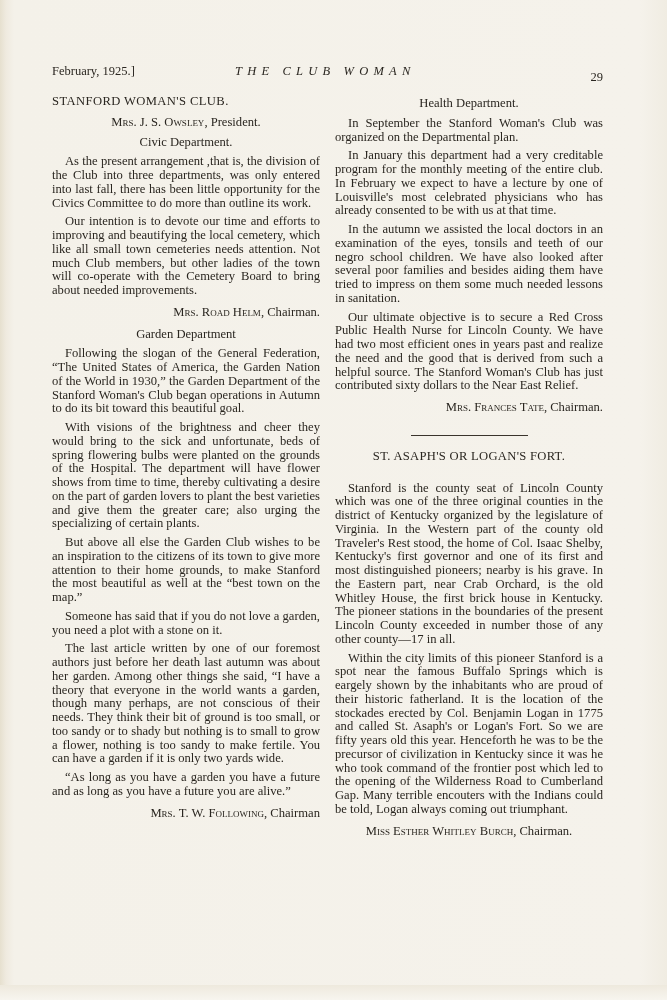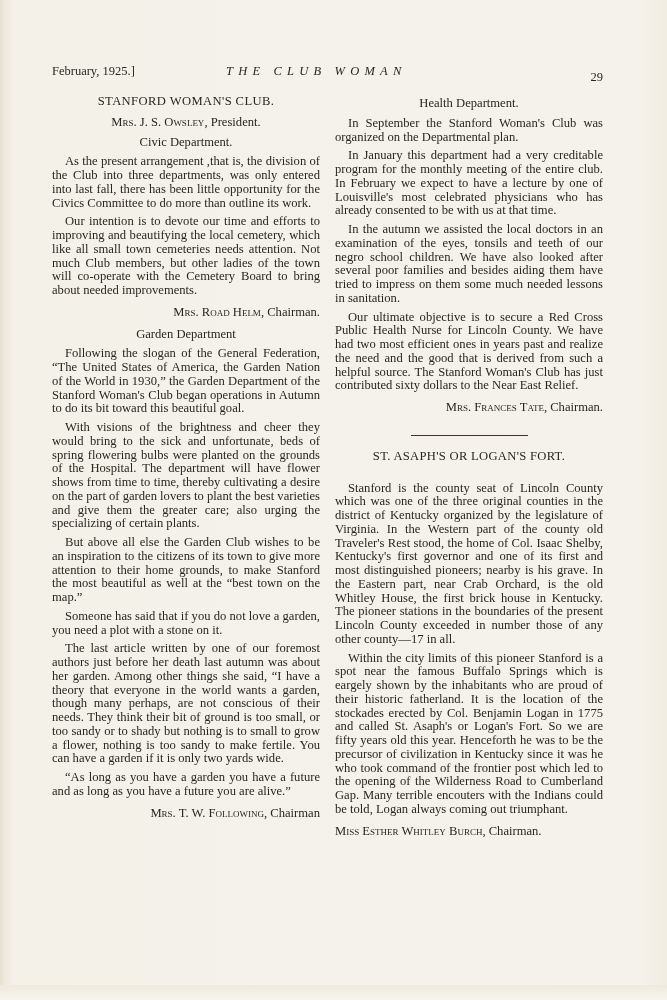--- a/index.html
+++ b/index.html
@@ -18,31 +18,31 @@
   }
   .bottom-shadow {
     position:absolute; left:0; top:985px; width:667px; height:15px;
     background:linear-gradient(to bottom, #eee9dd, #f7f5ef);
   }
   .running-head {
     position:absolute; top:64px; left:52px; width:551px; height:18px;
     font-size:12.5px;
   }
   .rh-date { position:absolute; left:0; top:0; }
-  .rh-title { position:absolute; left:174px; top:0; font-style:italic; letter-spacing:5.2px; }
+  .rh-title { position:absolute; left:183px; top:0; font-style:italic; letter-spacing:5.2px; }
   .rh-page { position:absolute; right:0; top:6px; }
 
   .col {
     position:absolute; top:95px; width:268px;
     font-size:12.6px; line-height:13.75px;
   }
   .col-left { left:52px; }
   .col-right { left:335px; }
 
-  .title { text-align:center; letter-spacing:0.4px; margin:0 0 7px 0; font-size:12.6px; }
+  .title { letter-spacing:0.4px; margin:0 0 7px 0; font-size:12.6px; }
   .subtitle { text-align:center; margin:0 0 6px 0; }
   .section { text-align:center; margin:2px 0 6px 0; }
   .para {
     text-align:justify; text-indent:13px; margin:0 0 5px 0;
   }
   .sig { text-align:right; margin:8px 0 8px 0; }
   .sc { font-variant:small-caps; }
   .rule {
     width:117px; height:1px; background:#3a342c; margin:20px auto 14px auto;
   }
@@ -84,17 +84,17 @@
     <p class="para">In January this department had a very creditable program for the monthly meeting of the entire club. In February we expect to have a lecture by one of Louisville's most celebrated physicians who has already consented to be with us at that time.</p>
     <p class="para">In the autumn we assisted the local doctors in an examination of the eyes, tonsils and teeth of our negro school children. We have also looked after several poor families and besides aiding them have tried to impress on them some much needed lessons in sanitation.</p>
     <p class="para">Our ultimate objective is to secure a Red Cross Public Health Nurse for Lincoln County. We have had two most efficient ones in years past and realize the need and the good that is derived from such a helpful source. The Stanford Woman's Club has just contributed sixty dollars to the Near East Relief.</p>
     <div class="sig"><span class="sc">Mrs. Frances Tate</span><span>, Chairman.</span></div>
 
     <div class="rule"></div>
 
     <div class="title2">ST. ASAPH'S OR LOGAN'S FORT.</div>
     <p class="para">Stanford is the county seat of Lincoln County which was one of the three original counties in the district of Kentucky organized by the legislature of Virginia. In the Western part of the county old Traveler's Rest stood, the home of Col. Isaac Shelby, Kentucky's first governor and one of its first and most distinguished pioneers; nearby is his grave. In the Eastern part, near Crab Orchard, is the old Whitley House, the first brick house in Kentucky. The pioneer stations in the boundaries of the present Lincoln County exceeded in number those of any other county—17 in all.</p>
     <p class="para">Within the city limits of this pioneer Stanford is a spot near the famous Buffalo Springs which is eargely shown by the inhabitants who are proud of their historic fatherland. It is the location of the stockades erected by Col. Benjamin Logan in 1775 and called St. Asaph's or Logan's Fort. So we are fifty years old this year. Henceforth he was to be the precursor of civilization in Kentucky since it was he who took command of the frontier post which led to the opening of the Wilderness Road to Cumberland Gap. Many terrible encouters with the Indians could be told, Logan always coming out triumphant.</p>
-    <div class="sig" style="text-align:left"><span class="sc">Miss Esther Whitley Burch</span><span>, Chairman.</span></div>
+    <div class="sig" style="text-align:center"><span class="sc">Miss Esther Whitley Burch</span><span>, Chairman.</span></div>
   </div>
 
   <div class="bottom-shadow"></div>
 </div>
 
 </body></html>

